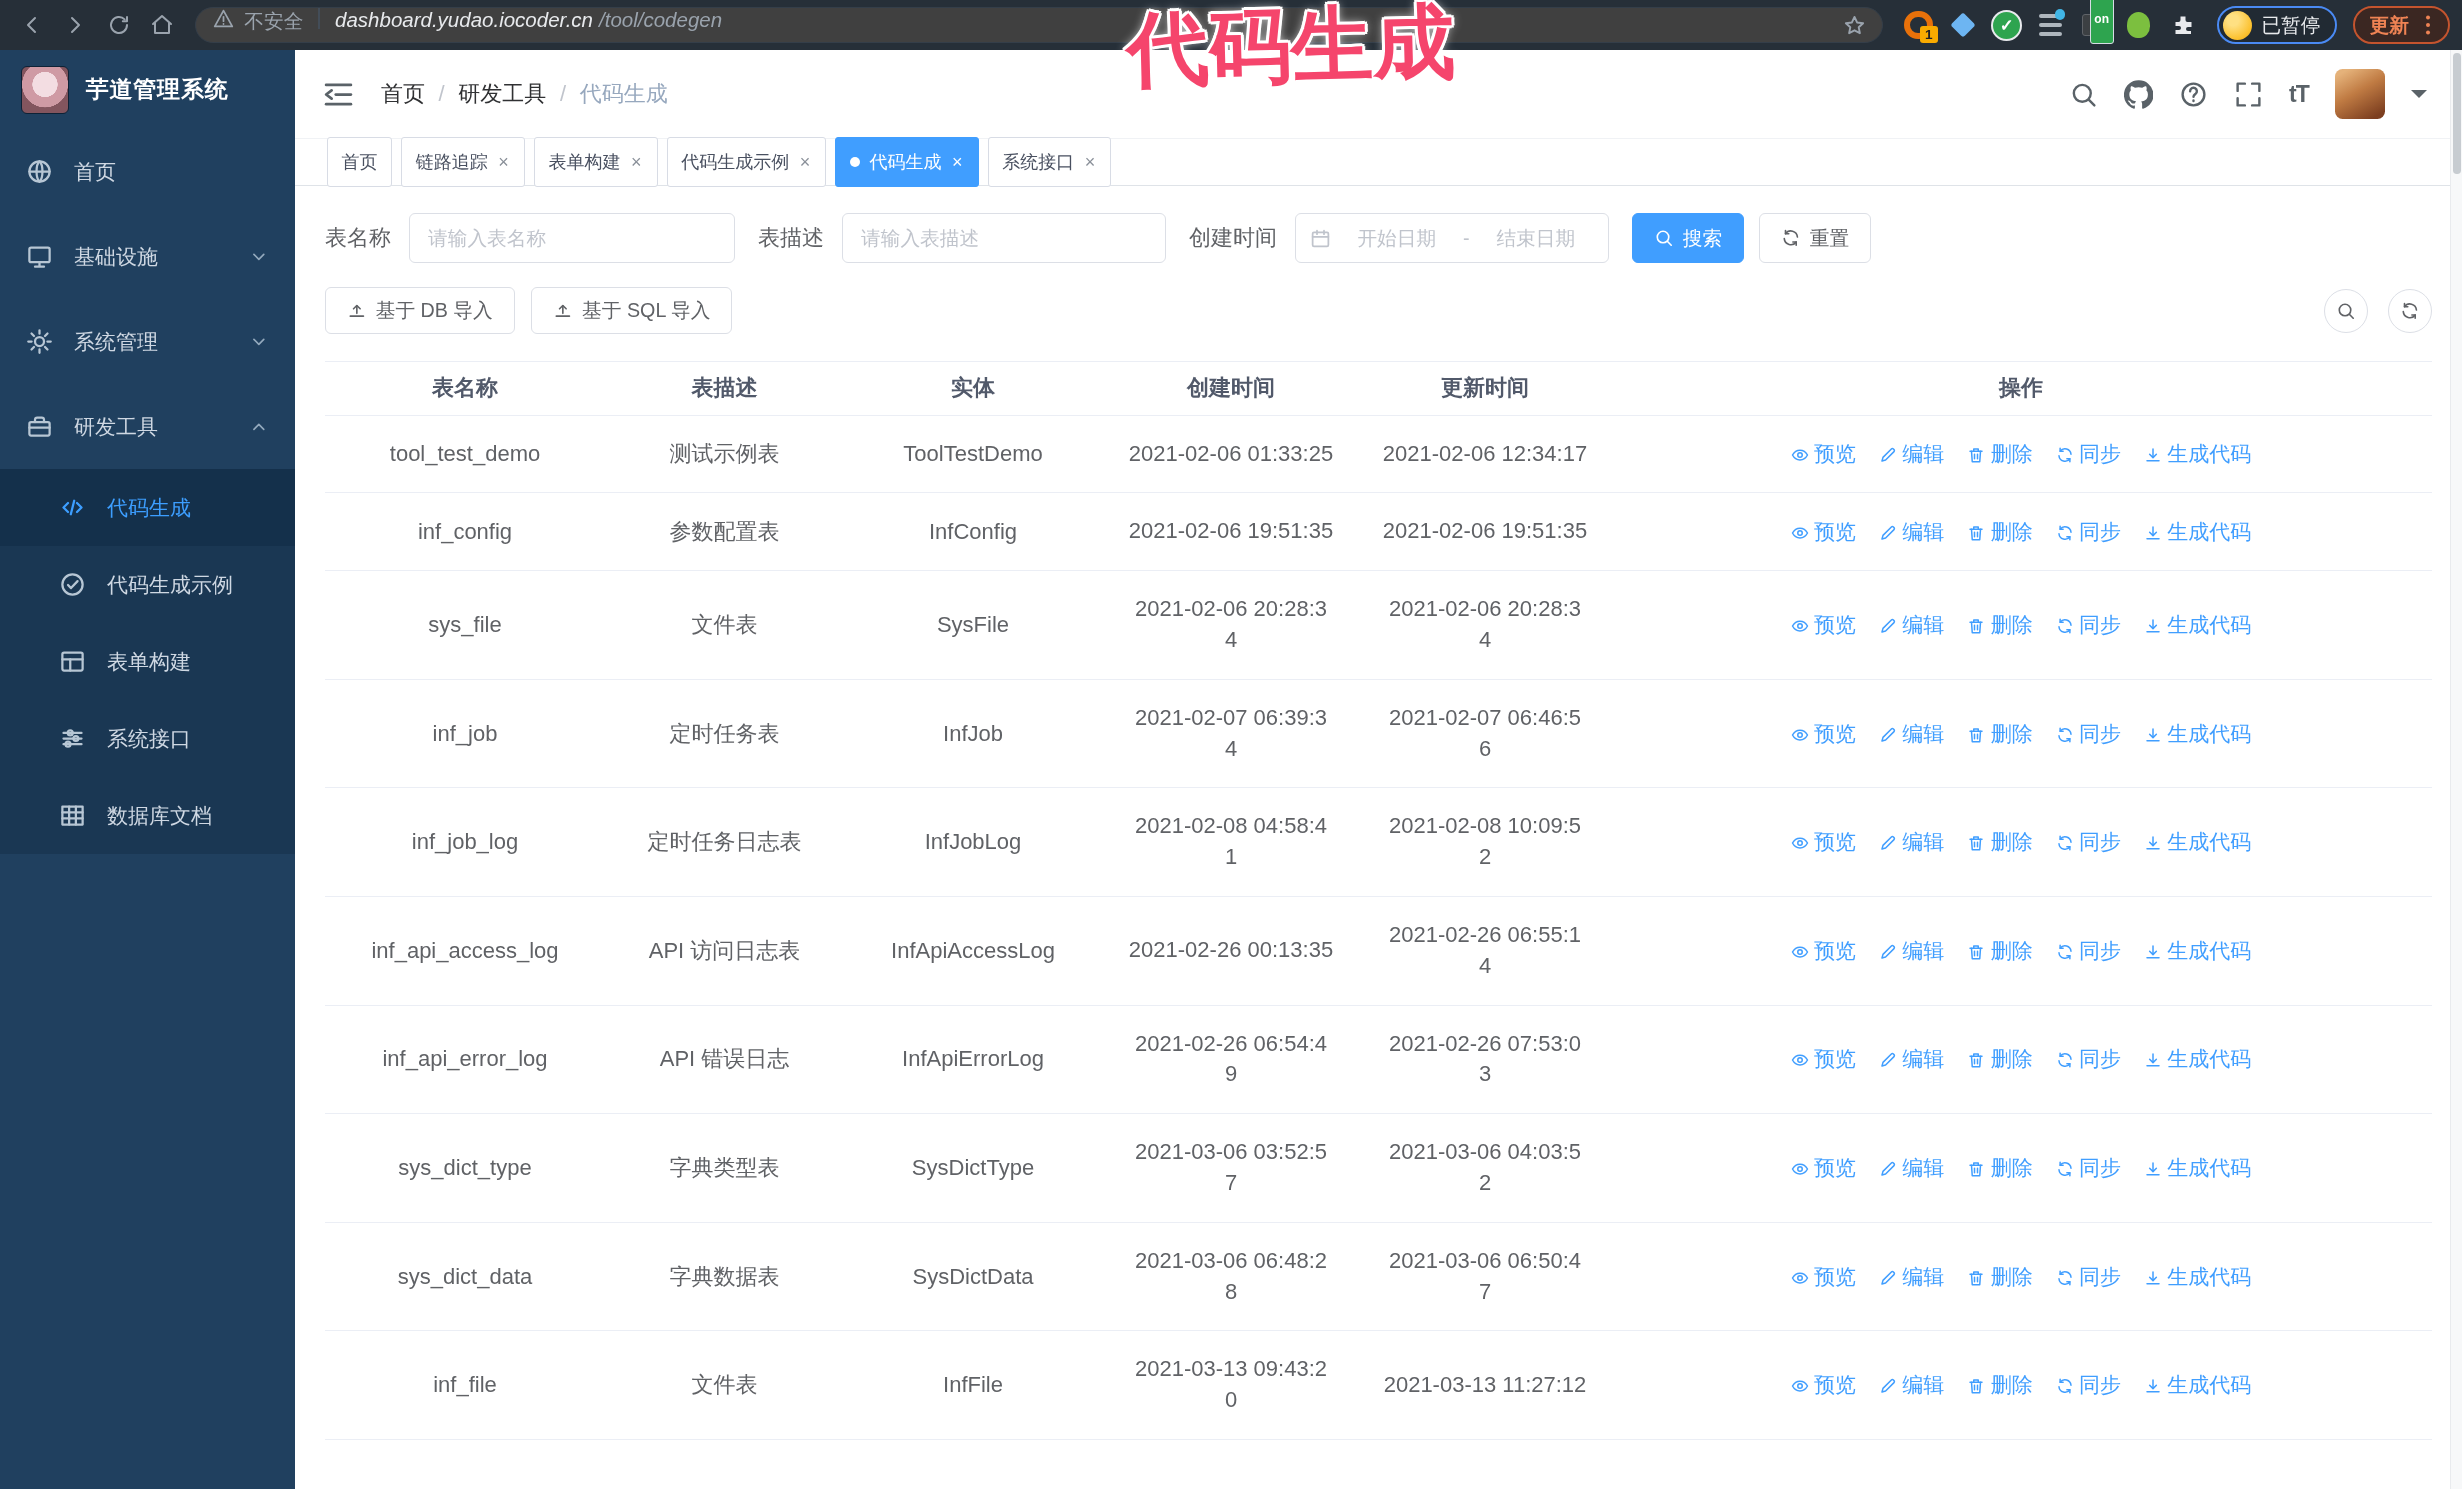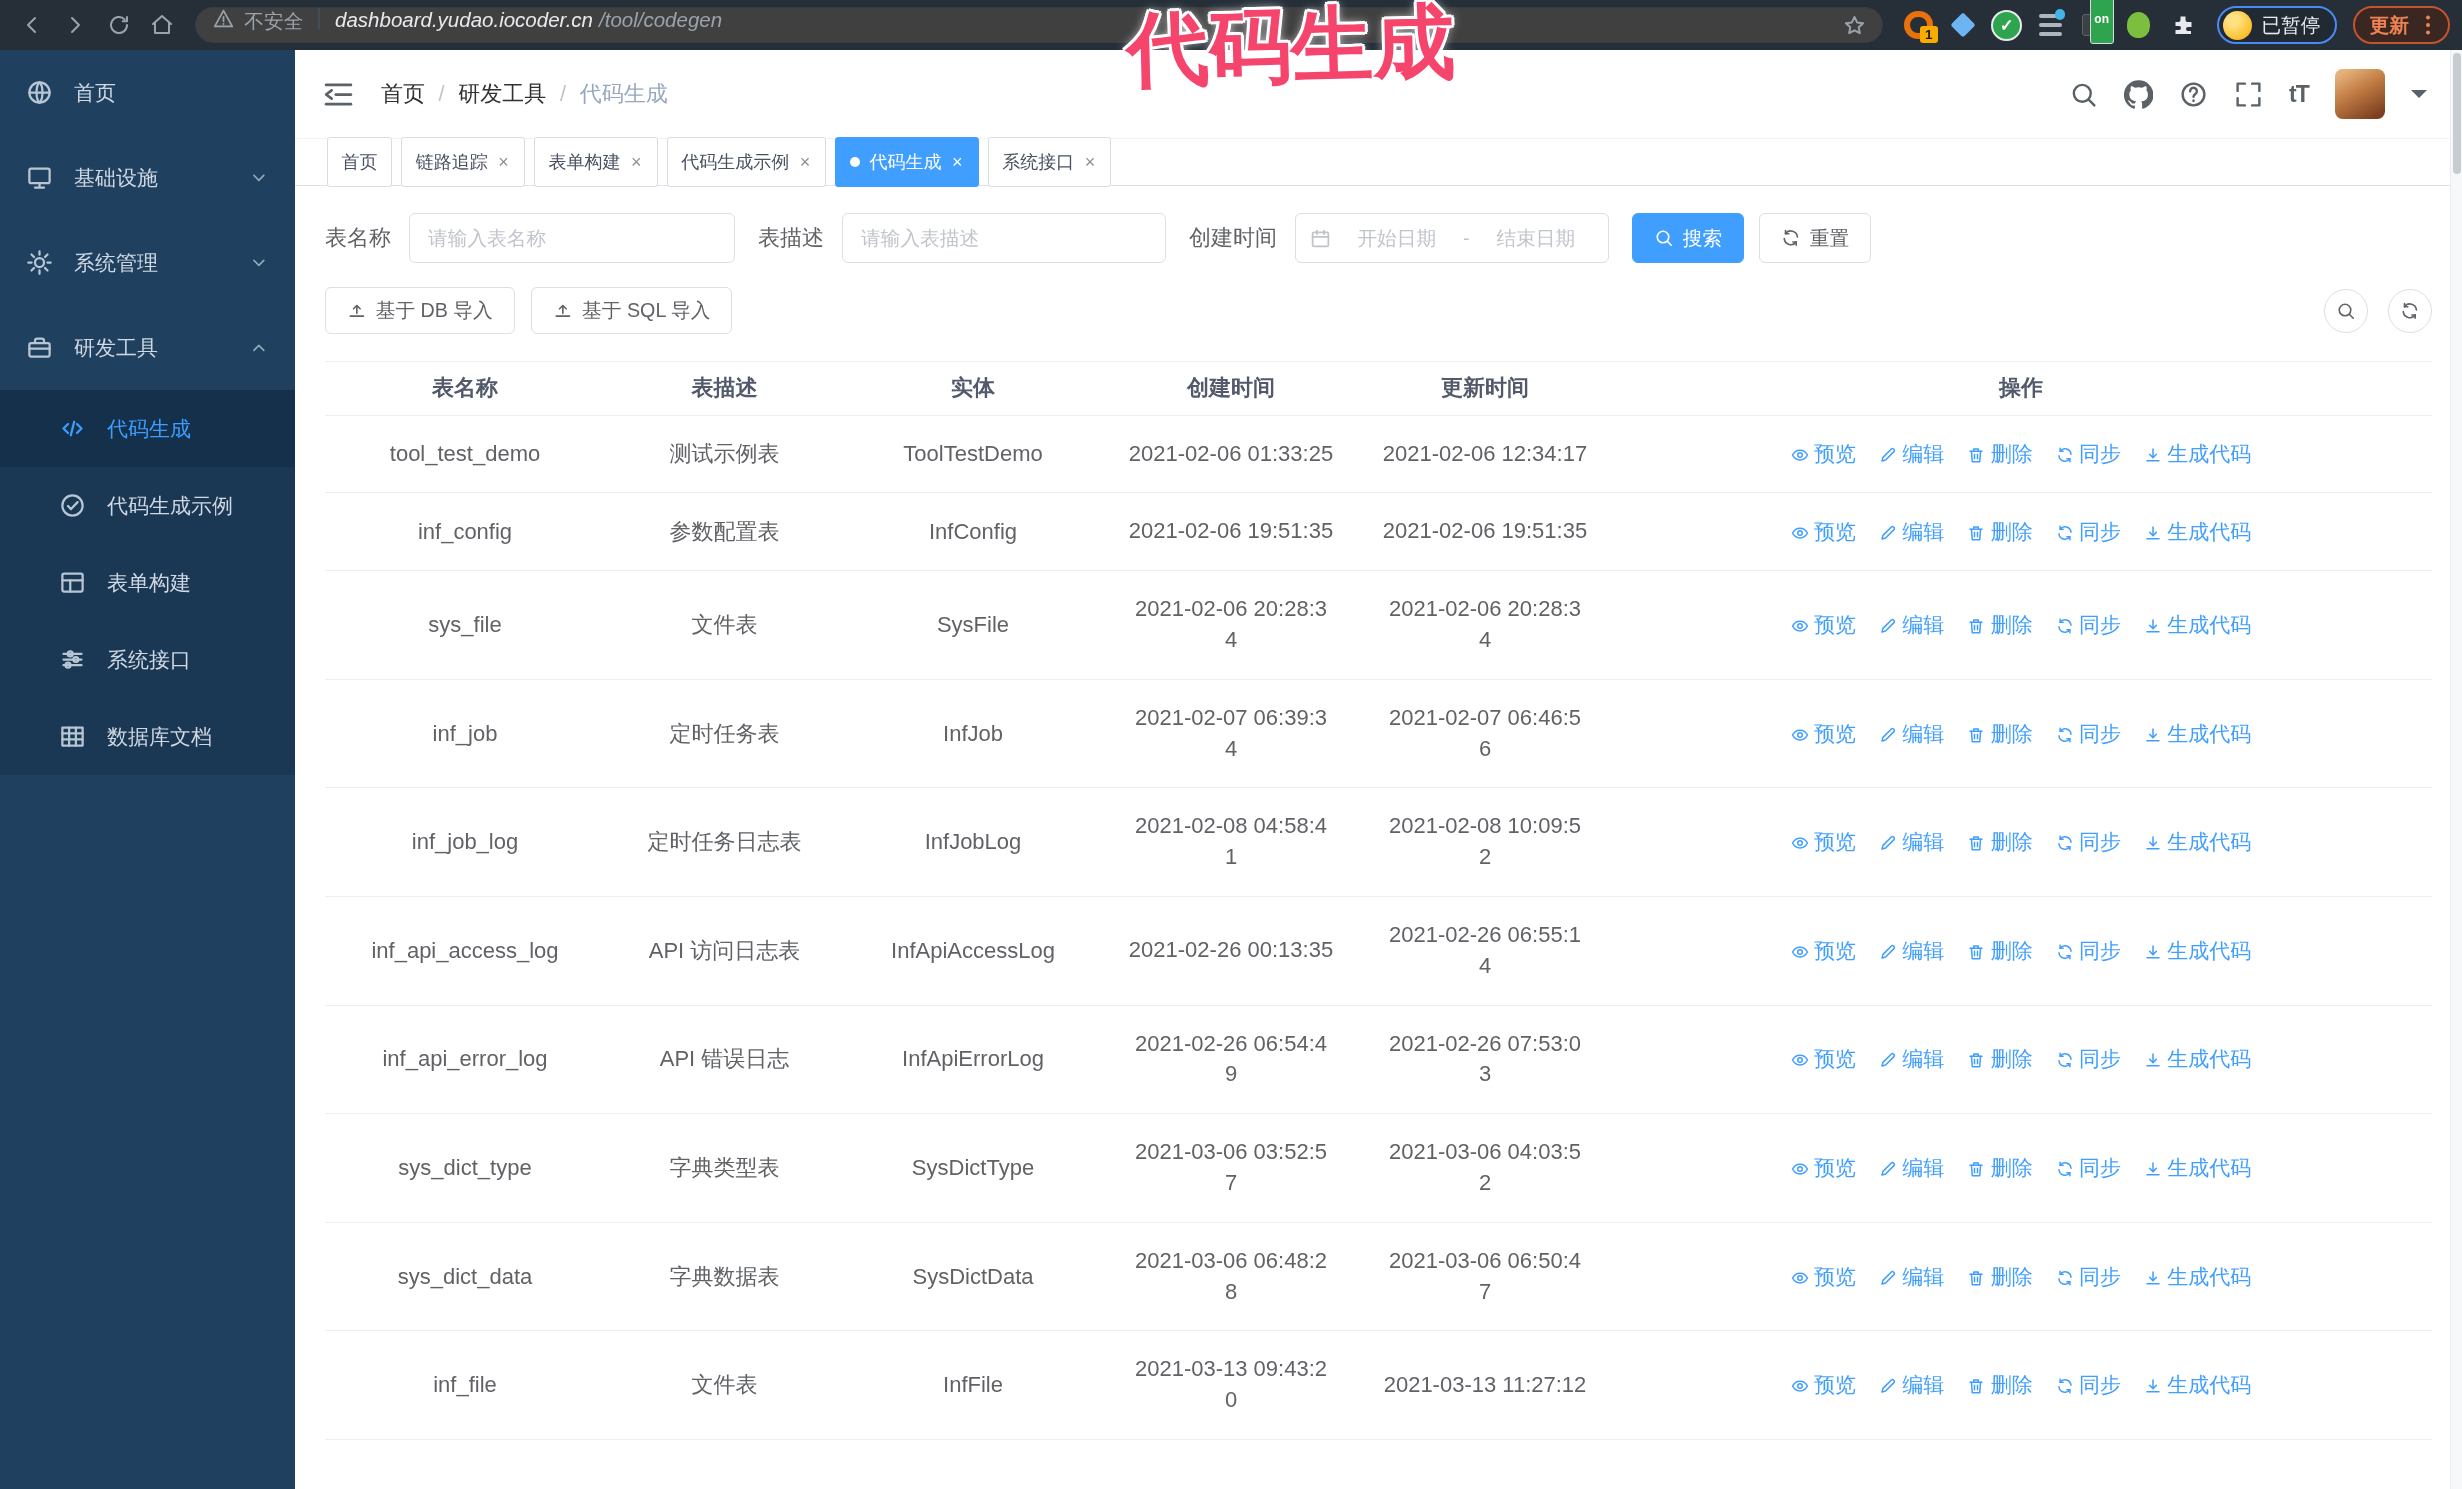--- a/index.html
+++ b/index.html
@@ -225,20 +225,24 @@
     <span class="face"></span>
     <span>已暂停</span>
   </div>
   <div class="update-pill">
     <span>更新</span>
     <span class="vdots"></span>
   </div>
 </header>
 
 <aside class="sidebar">
+  <div class="logo-row">
+    <span class="logo-img"></span>
+    <span class="logo-title">芋道管理系统</span>
+  </div>
   <nav id="side-menu">
       <div class="side-item">
     <span class="mi"><svg viewBox="0 0 24 24" fill="none" stroke="currentColor" stroke-width="2" stroke-linecap="round" stroke-linejoin="round" width="100%" height="100%">
             <circle cx="12" cy="12" r="9"></circle>
             <path d="M3 12h18"></path>
             <path d="M12 3c3.5 3 3.5 15 0 18"></path>
             <path d="M12 3c-3.5 3-3.5 15 0 18"></path>
           </svg></span>
     <span>首页</span>
 

